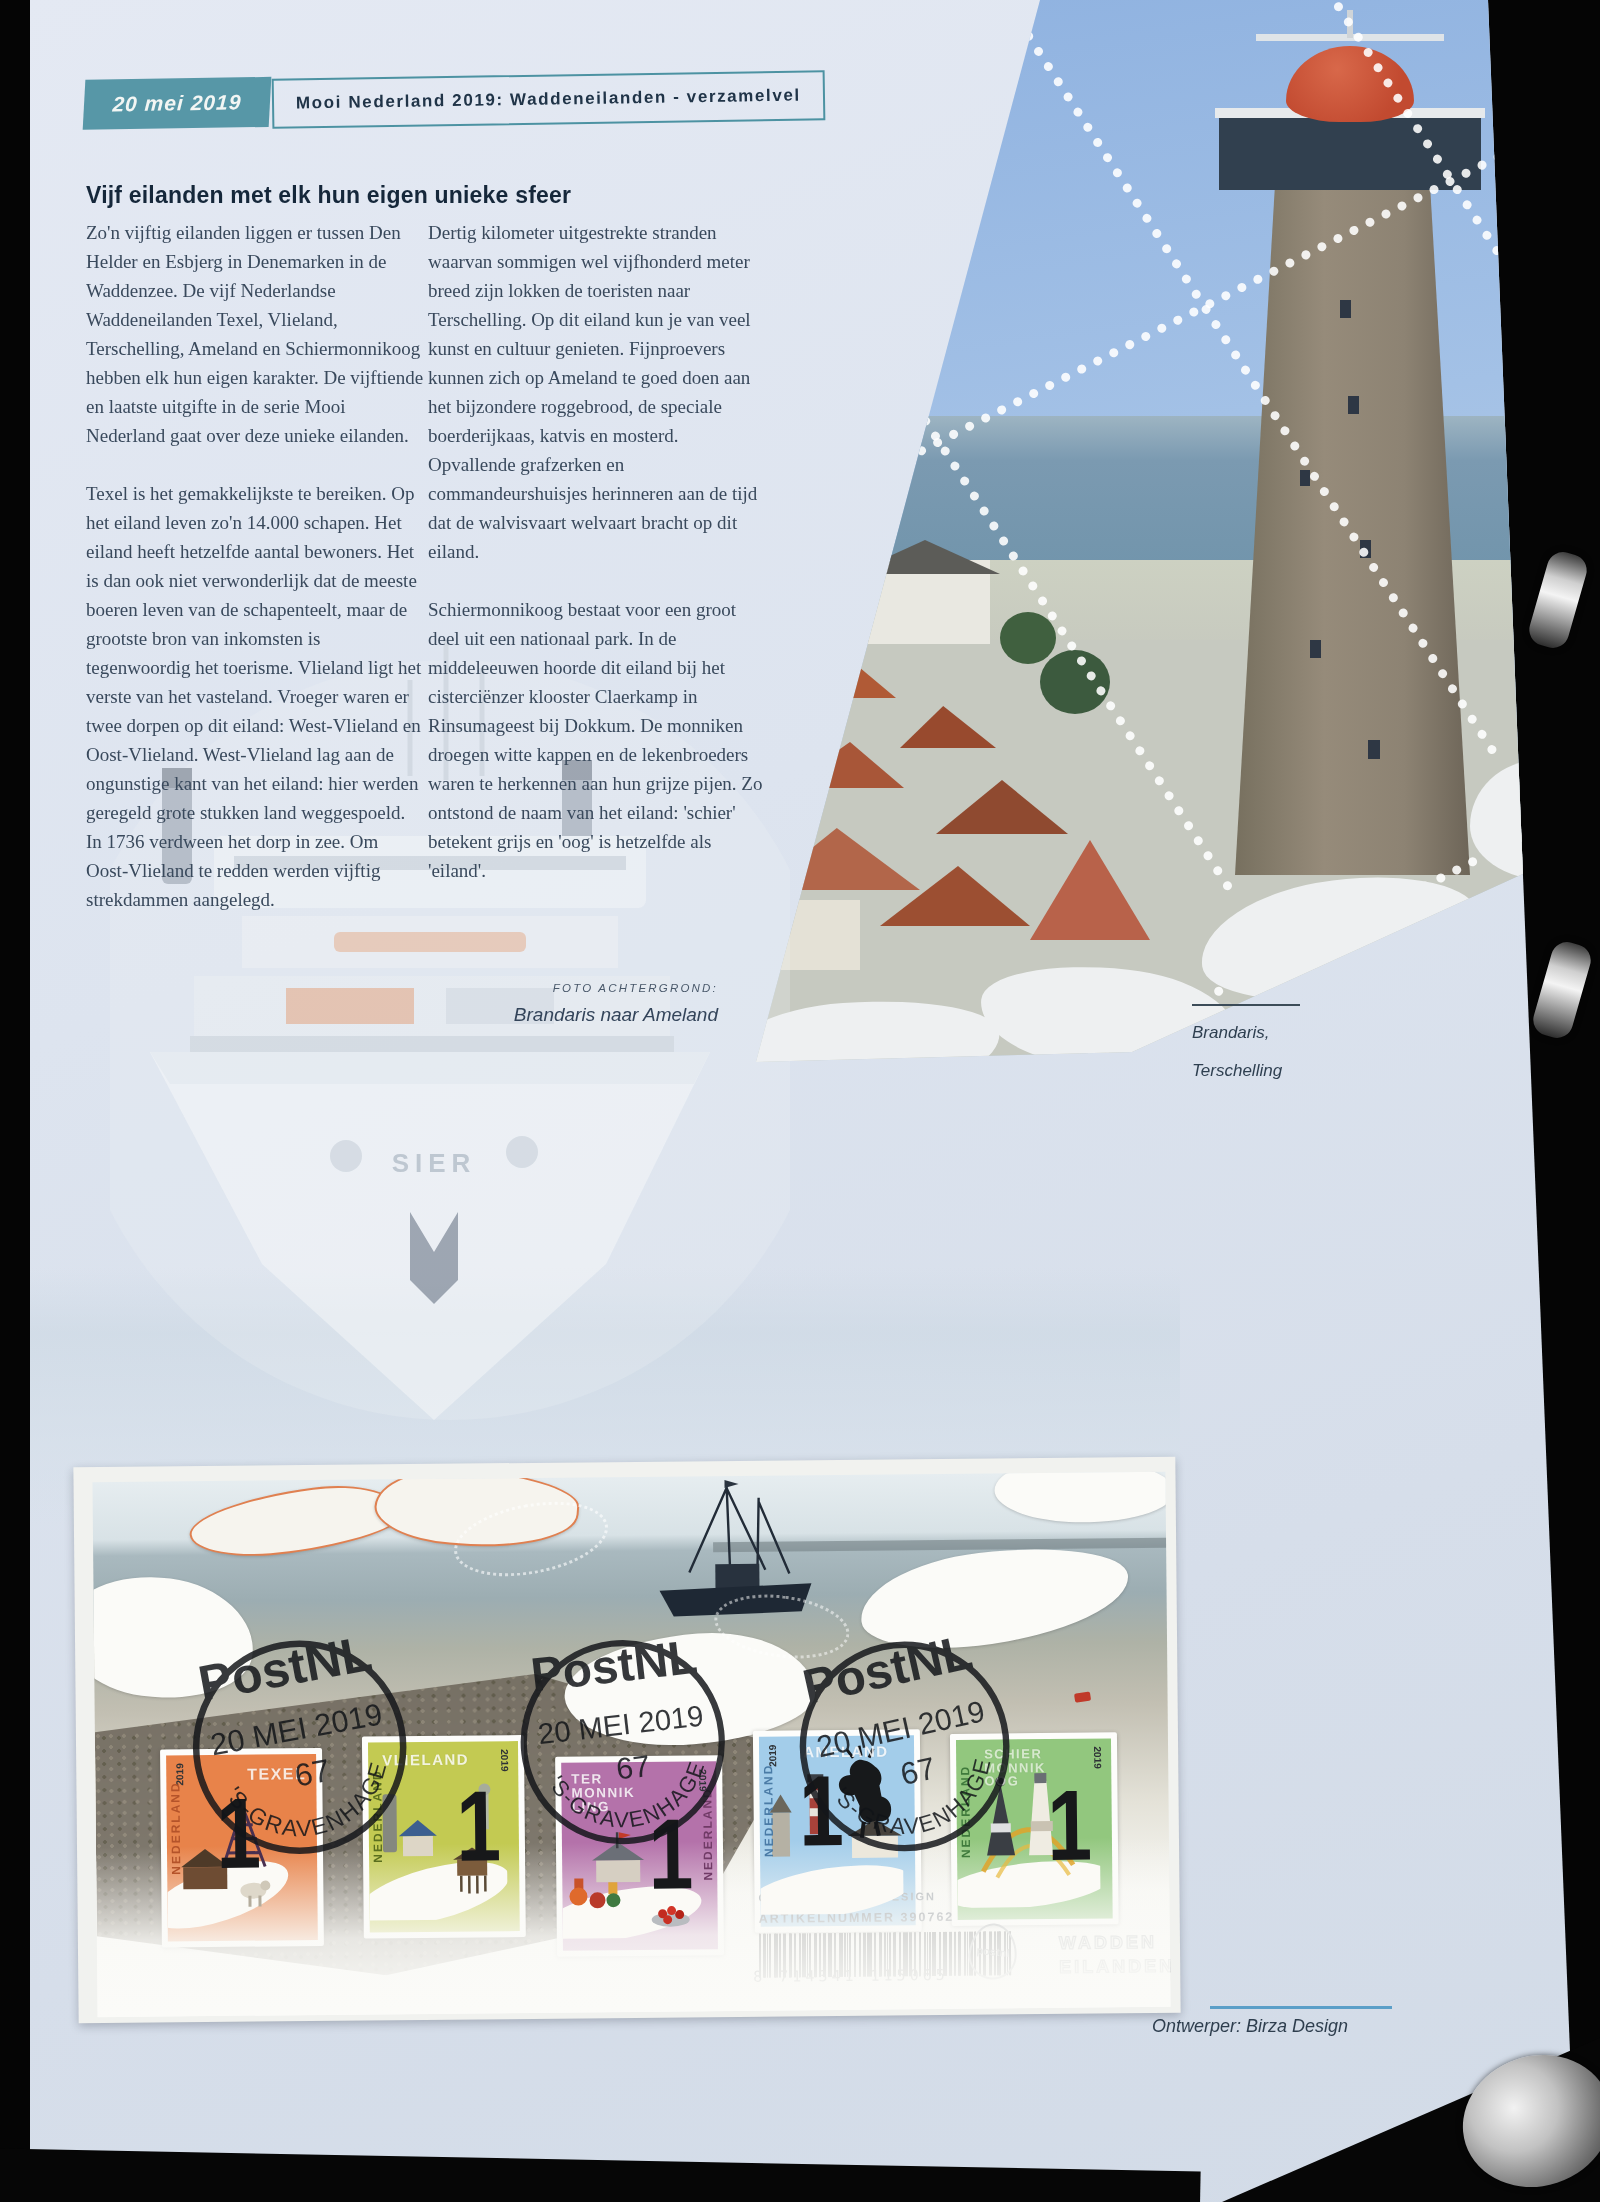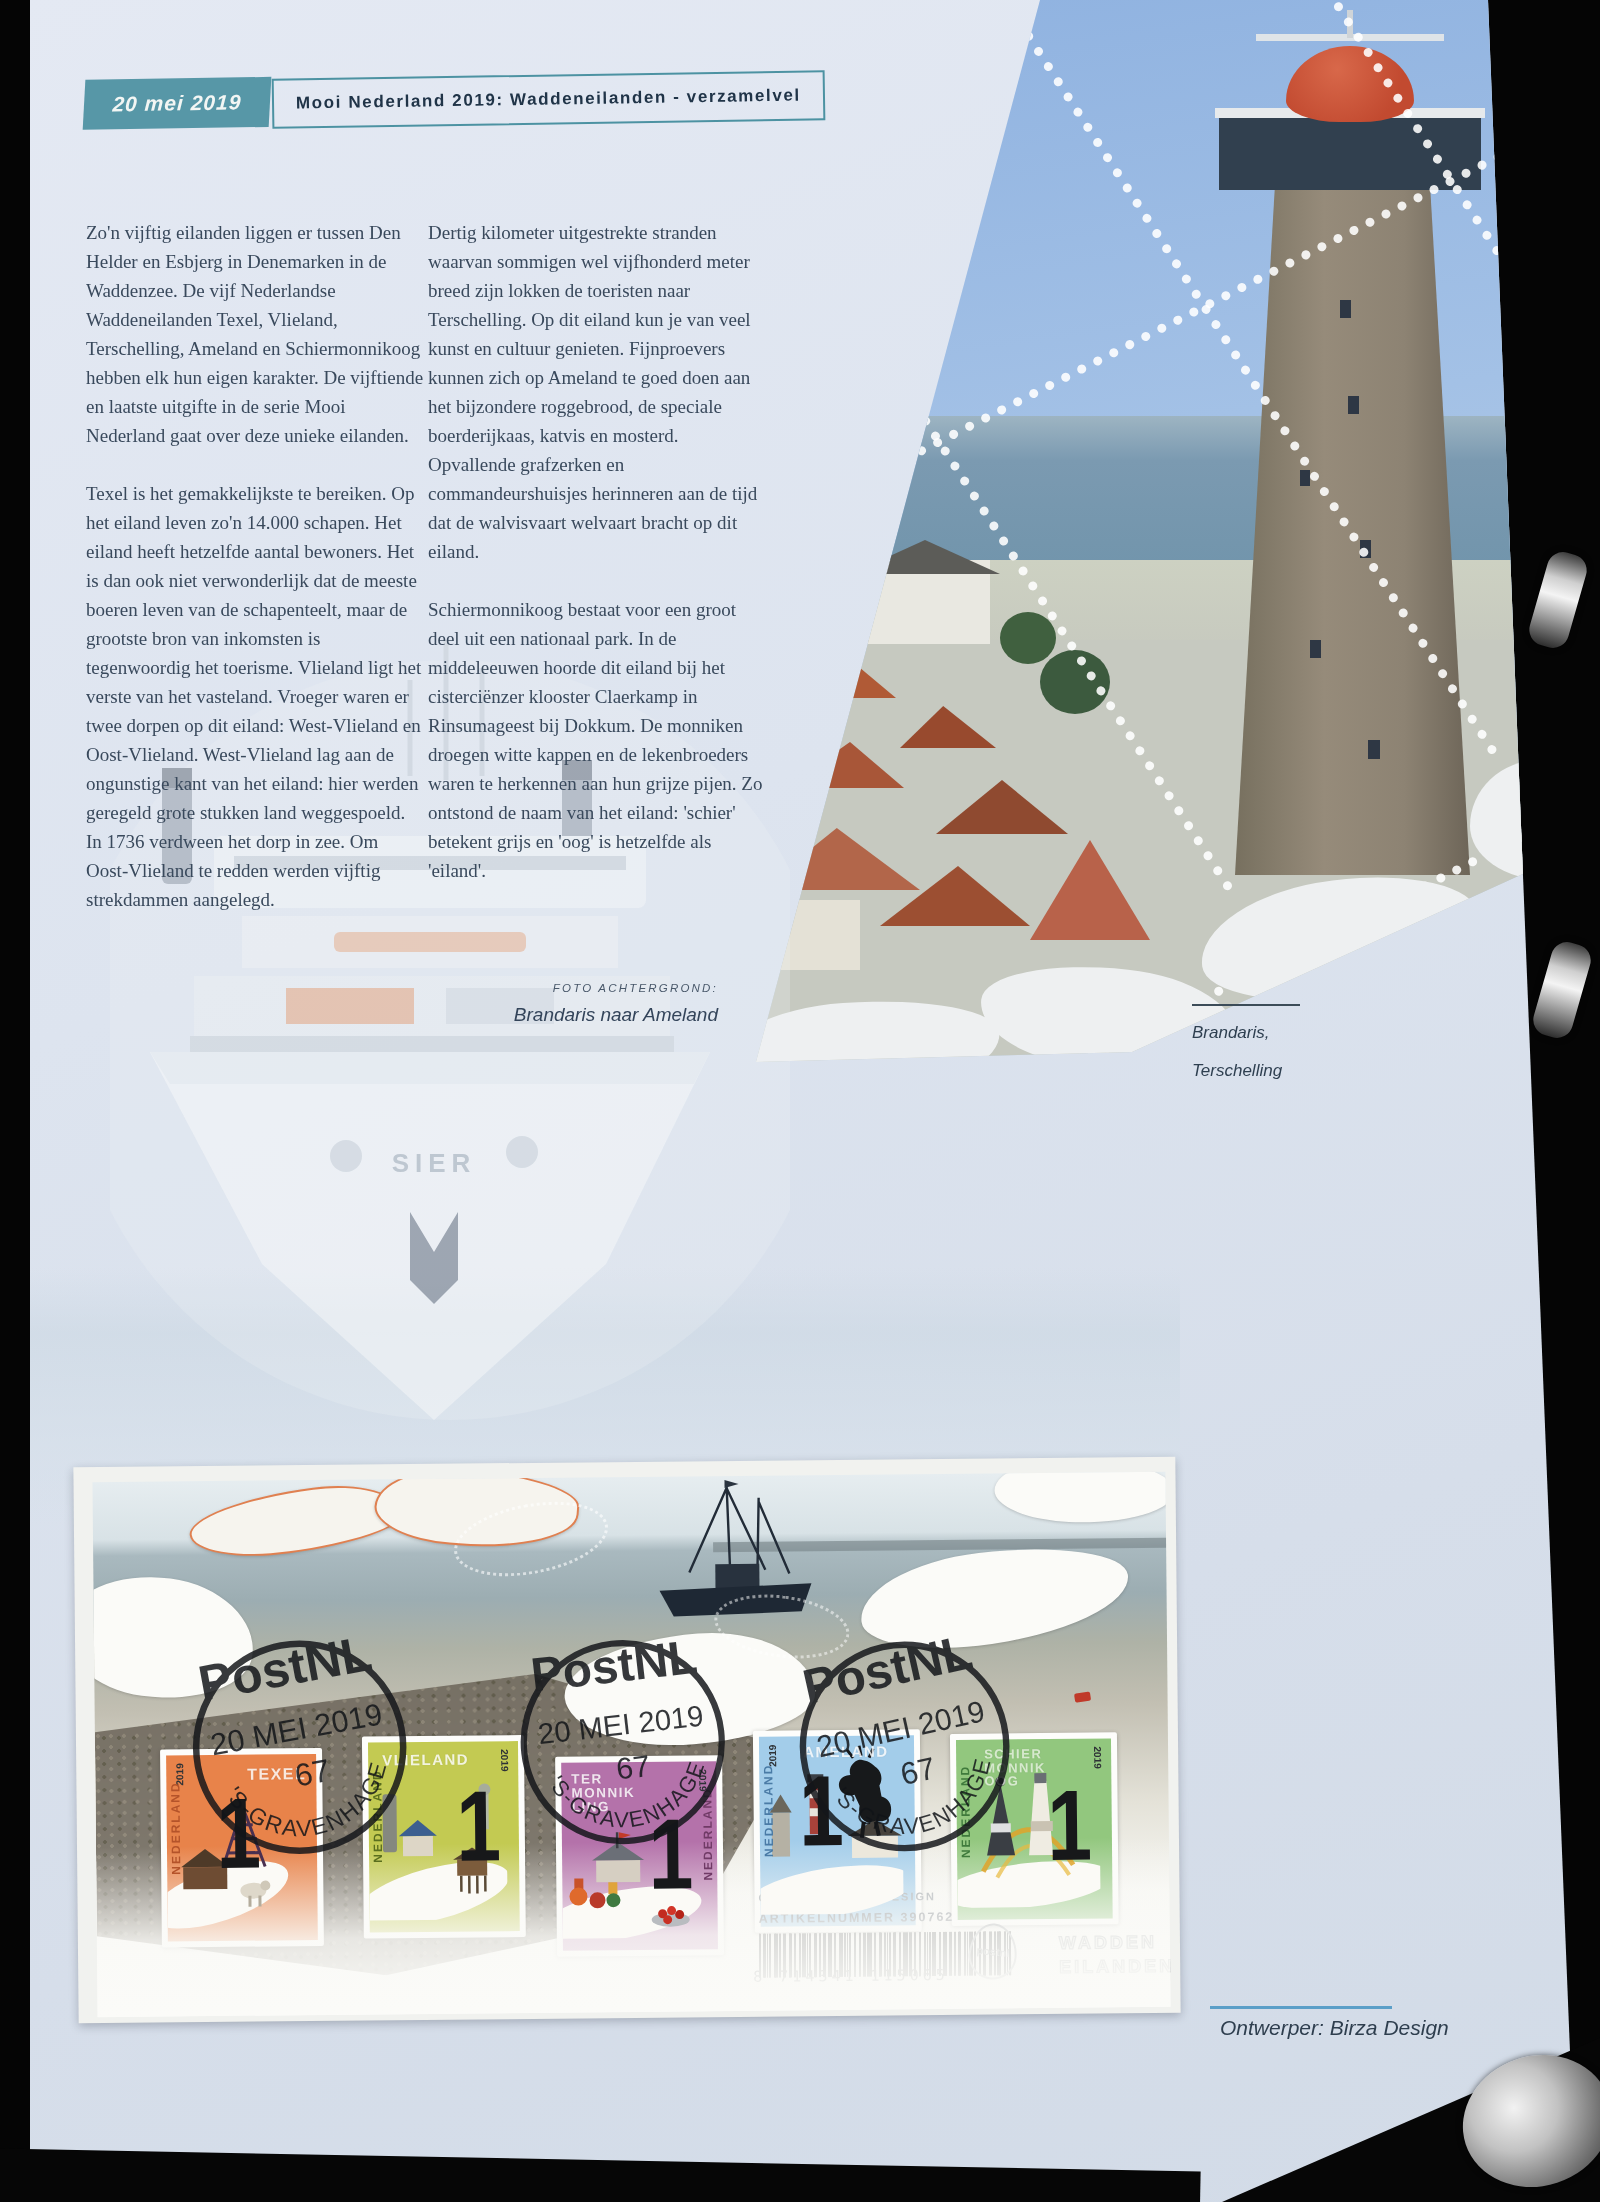--- a/index.html
+++ b/index.html
@@ -19,21 +19,21 @@
   
   .heading{position:absolute;left:86px;top:182px;width:700px;color:#15273a;font-weight:bold;font-size:23px;letter-spacing:.2px;}
   .col{position:absolute;top:218px;width:338px;color:#39495c;font-family:"Liberation Serif","DejaVu Serif",serif;
        font-size:19px;line-height:29px;}
   .col p{margin:0 0 29px 0;}
   .credit{position:absolute;text-align:center;right:882px;}
   .credit-label{top:982px;font-size:11.5px;letter-spacing:2.2px;color:#49586a;font-style:italic;}
   .credit-name{top:1004px;font-size:19px;font-style:italic;color:#33445a;}
   .lh-cap{position:absolute;left:1192px;top:1004px;width:150px;color:#2e3f50;font-style:italic;font-size:17px;line-height:38px;}
   .lh-cap .rule{display:block;width:108px;height:2px;background:#3c4c58;margin-bottom:8px;}
-  .designer-cap{position:absolute;left:1220px;top:2016px;color:#2e3e4e;font-style:italic;font-size:21px;}
+  .designer-cap{position:absolute;left:1152px;top:2016px;color:#2e3e4e;font-style:italic;font-size:18px;}
   .designer-rule{position:absolute;left:1210px;top:2006px;width:182px;height:3px;background:#5b9fc8;}
   
   #photo{position:absolute;left:700px;top:0;width:870px;height:1100px;
          clip-path:polygon(340px 0px,790px 0px,858px 858px,432px 1052px,56px 1062px);}
   .sky{position:absolute;inset:0;background:linear-gradient(172deg,#8fb2e0 0%,#a3c1e6 40%,#b6cbe2 68%,#c2d2e2 100%);}
   .sea{position:absolute;left:0;top:416px;width:100%;height:148px;background:linear-gradient(180deg,#9db4c2 0%,#7b9ab1 30%,#7295ac 100%);}
   .beach{position:absolute;left:0;top:560px;width:100%;height:84px;background:linear-gradient(180deg,#cdd1c2,#c7cabf);}
   .village{position:absolute;left:0;top:640px;width:100%;height:430px;background:#c6c9c0;}
   .dotline{position:absolute;height:0;border-top:9px dotted rgba(255,255,255,.88);}
   .torn{position:absolute;background:#eef0f1;}
@@ -170,20 +170,21 @@
         <rect x="40" y="208" width="242" height="8" fill="#cfd6db"></rect>
         <polygon points="20,216 300,216 248,322 162,400 76,322" fill="#fafbfb"></polygon>
         <polygon points="20,216 300,216 292,232 30,232" fill="#eef2f4"></polygon>
         <circle cx="118" cy="268" r="8" fill="#d2d8dd"></circle>
         <circle cx="206" cy="266" r="8" fill="#d2d8dd"></circle>
         <text x="162" y="276" text-anchor="middle" font-size="13" letter-spacing="3" fill="#a8b2bb" font-weight="bold">SIER</text>
         <polygon points="150,296 162,316 174,296 174,330 162,342 150,330" fill="#6d7683"></polygon>
       </svg>
     </div>
 
+    <div class="heading">Vijf eilanden met elk hun eigen unieke sfeer</div>
     <div class="col" style="left:86px;">
       <p>Zo'n vijftig eilanden liggen er tussen Den Helder en Esbjerg in Denemarken in de Waddenzee. De vijf Nederlandse Waddeneilanden Texel, Vlieland, Terschelling, Ameland en Schiermonnikoog hebben elk hun eigen karakter. De vijftiende en laatste uitgifte in de serie Mooi Nederland gaat over deze unieke eilanden.</p>
       <p>Texel is het gemakkelijkste te bereiken. Op het eiland leven zo'n 14.000 schapen. Het eiland heeft hetzelfde aantal bewoners. Het is dan ook niet verwonderlijk dat de meeste boeren leven van de schapenteelt, maar de grootste bron van inkomsten is tegenwoordig het toerisme. Vlieland ligt het verste van het vasteland. Vroeger waren er twee dorpen op dit eiland: West-Vlieland en Oost-Vlieland. West-Vlieland lag aan de ongunstige kant van het eiland: hier werden geregeld grote stukken land weggespoeld. In 1736 verdween het dorp in zee. Om Oost-Vlieland te redden werden vijftig strekdammen aangelegd.</p>
     </div>
     <div class="col" style="left:428px;">
       <p>Dertig kilometer uitgestrekte stranden waarvan sommigen wel vijfhonderd meter breed zijn lokken de toeristen naar Terschelling. Op dit eiland kun je van veel kunst en cultuur genieten. Fijnproevers kunnen zich op Ameland te goed doen aan het bijzondere roggebrood, de speciale boerderijkaas, katvis en mosterd. Opvallende grafzerken en commandeurshuisjes herinneren aan de tijd dat de walvisvaart welvaart bracht op dit eiland.</p>
       <p>Schiermonnikoog bestaat voor een groot deel uit een nationaal park. In de middeleeuwen hoorde dit eiland bij het cisterciënzer klooster Claerkamp in Rinsumageest bij Dokkum. De monniken droegen witte kappen en de lekenbroeders waren te herkennen aan hun grijze pijen. Zo ontstond de naam van het eiland: 'schier' betekent grijs en 'oog' is hetzelfde als 'eiland'.</p>
     </div>
 
     <div class="credit credit-label">FOTO ACHTERGROND:</div>

